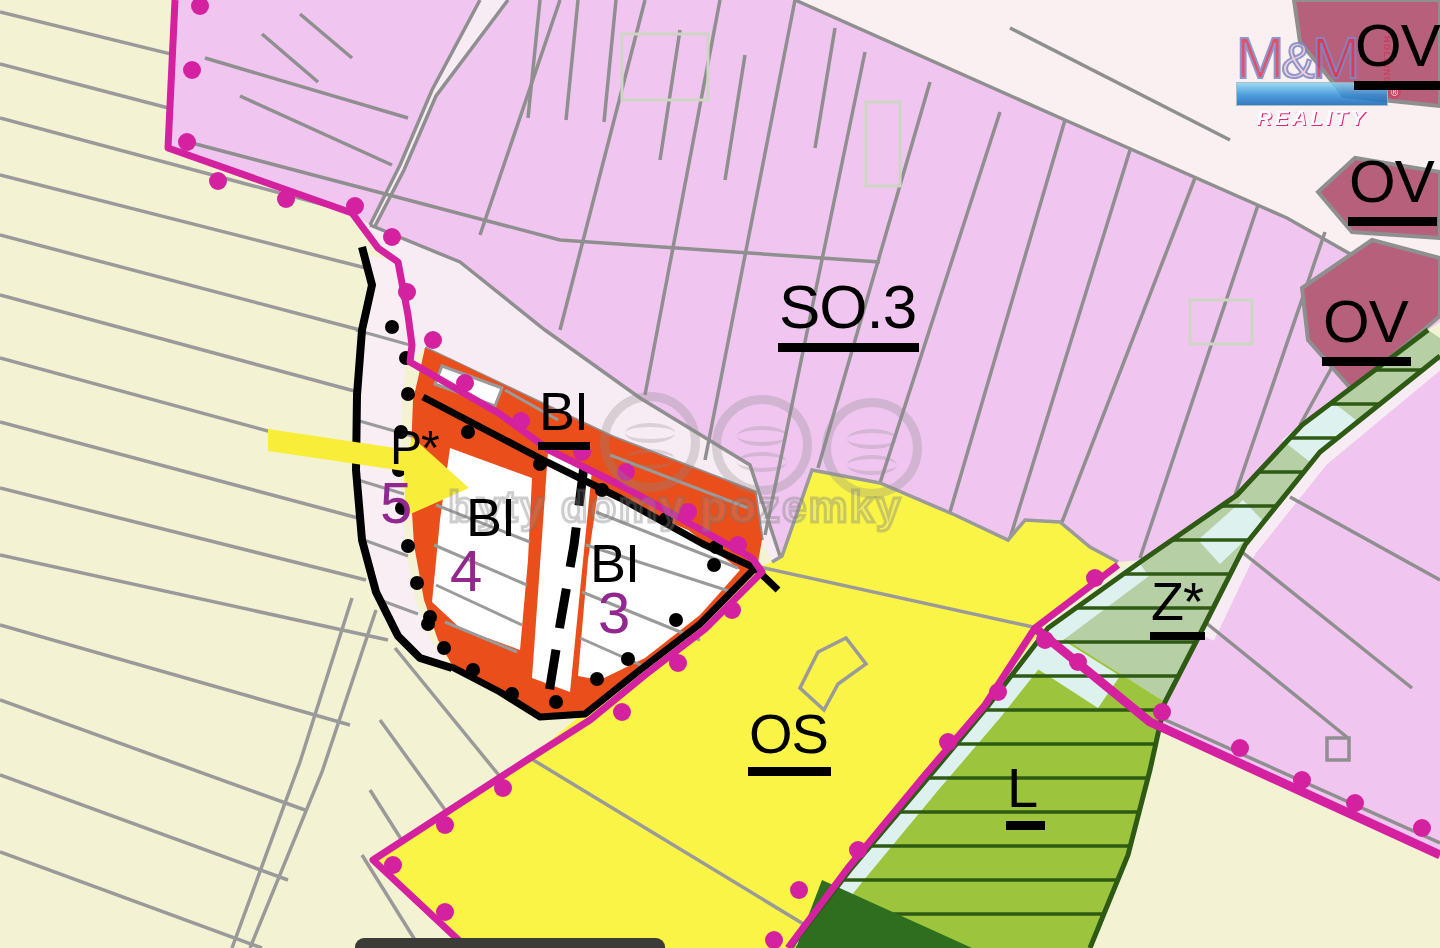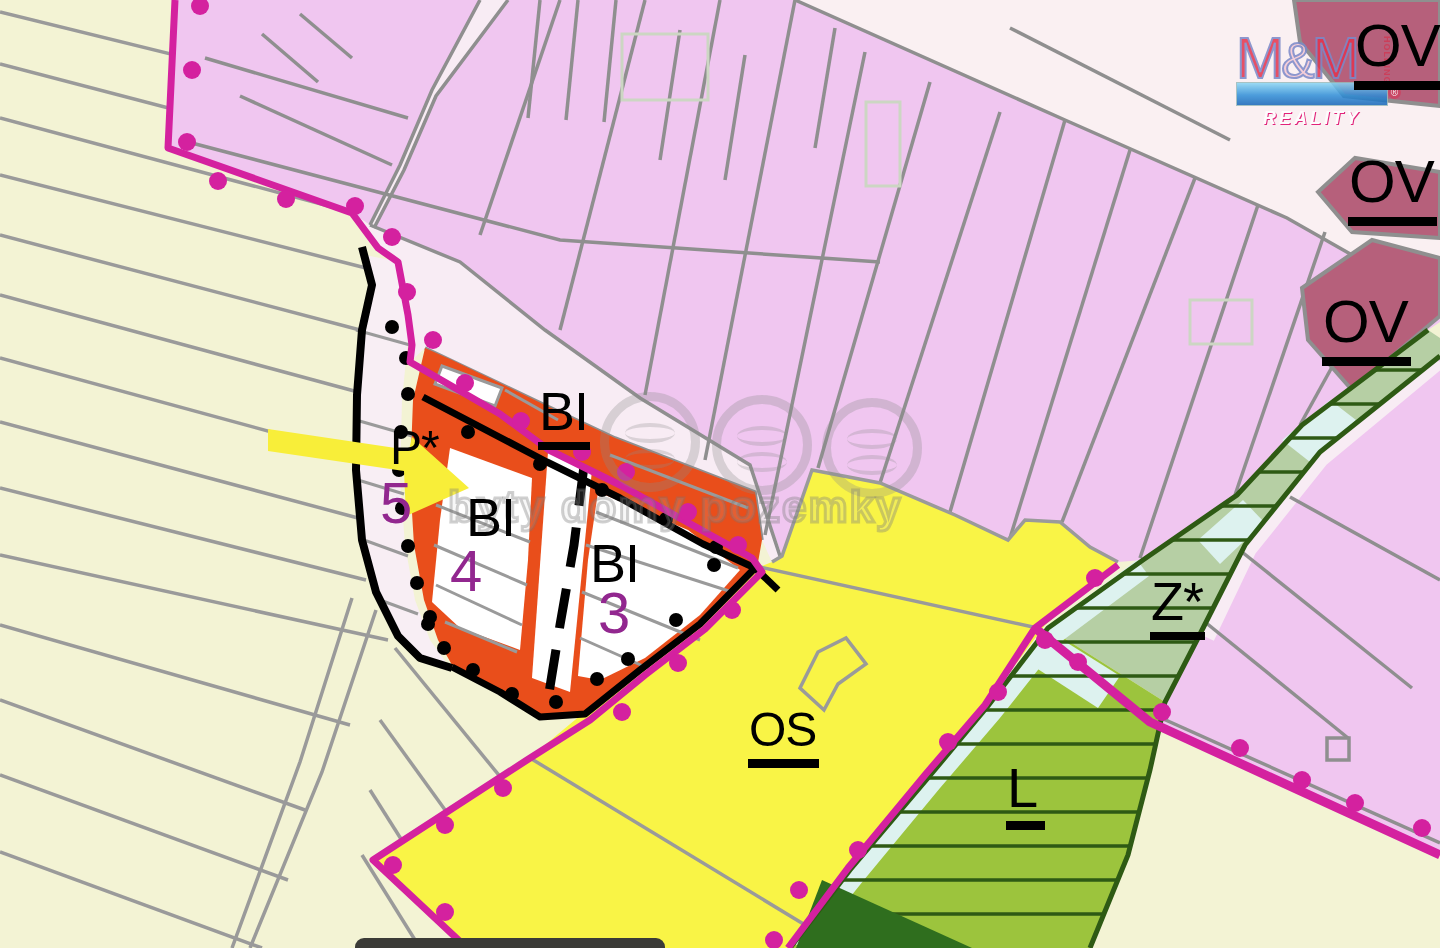--- a/index.html
+++ b/index.html
@@ -21,21 +21,21 @@
   .wm-text{position:absolute;font-size:44px;font-weight:bold;letter-spacing:2px;
            color:rgba(200,200,200,0.14);-webkit-text-stroke:3px rgba(120,120,120,0.35);}
   
   .logo{position:absolute;left:1236px;top:34px;width:176px;height:76px;opacity:.85;}
   .logo-mm{font-size:58px;font-weight:400;line-height:.82;letter-spacing:-3px;color:#e4334d;
            -webkit-text-stroke:2px #7b88c8;}
   .logo-mm .amp{color:#f6c9d4;font-size:50px;}
   .logo-strip{position:absolute;left:0;top:48px;width:150px;height:22px;
               background:linear-gradient(180deg,#8ad6f4 0%,#2f8fd8 55%,#1565b8 100%);
               border:1px solid #9bb;display:flex;align-items:center;justify-content:center;}
-  .logo-strip span{color:#fff;font-weight:800;font-style:italic;font-size:18px;letter-spacing:3px;
+  .logo-strip span{color:#fff;font-weight:800;font-style:italic;font-size:21px;letter-spacing:3px;
               text-shadow:1px 1px 0 #d06;margin-top:48px;}
   .logo-reg{position:absolute;left:152px;top:52px;font-size:10px;color:#fff;
             background:rgba(210,60,90,.8);border-radius:50%;width:13px;height:13px;
             text-align:center;line-height:13px;}
   .logo-holding{position:absolute;left:146px;top:2px;writing-mode:vertical-rl;font-size:9px;
             font-weight:700;color:#cf3a55;letter-spacing:1px;}
   .bottombar{position:absolute;left:355px;top:938px;width:310px;height:16px;background:#3b3b37;
              border-radius:9px 9px 0 0;}
 </style>
 </head>
@@ -301,29 +301,30 @@
 
 <div class="logo">
   <div class="logo-mm"><span>M</span><span class="amp">&amp;</span><span>M</span></div>
   <div class="logo-strip">
         <span>REALITY</span>
       </div>
   <div class="logo-reg">®</div>
   <div class="logo-holding">HOLDING</div>
 </div>
 
+<div class="lbl" style="left:778px;top:276px;font-size:62px;"><span class="ul">SO.3</span></div>
 <div class="lbl" style="left:1354px;top:16px;font-size:60px;"><span class="ul">OV</span></div>
 <div class="lbl" style="left:1348px;top:152px;font-size:60px;"><span class="ul">OV</span></div>
 <div class="lbl" style="left:1322px;top:292px;font-size:60px;"><span class="ul">OV</span></div>
 <div class="lbl" style="left:538px;top:384px;font-size:54px;"><span class="ul-sm">BI</span></div>
 <div class="lbl" style="left:390px;top:424px;font-size:48px;">P*</div>
 <div class="lbl num" style="left:380px;top:474px;font-size:58px;">5</div>
 <div class="lbl" style="left:466px;top:490px;font-size:54px;">BI</div>
 <div class="lbl num" style="left:450px;top:542px;font-size:58px;">4</div>
 <div class="lbl" style="left:590px;top:536px;font-size:54px;">BI</div>
 <div class="lbl num" style="left:598px;top:584px;font-size:58px;">3</div>
-<div class="lbl" style="left:748px;top:706px;font-size:48px;"><span class="ul">OS</span></div>
+<div class="lbl" style="left:748px;top:706px;font-size:56px;"><span class="ul">OS</span></div>
 <div class="lbl" style="left:1006px;top:760px;font-size:56px;"><span class="ul" style="padding-right:8px;">L</span></div>
 <div class="lbl" style="left:1150px;top:574px;font-size:54px;"><span class="ul-sm">Z*</span></div>
 
 <div class="bottombar"></div>
 
 </div>
 
 </body></html>

